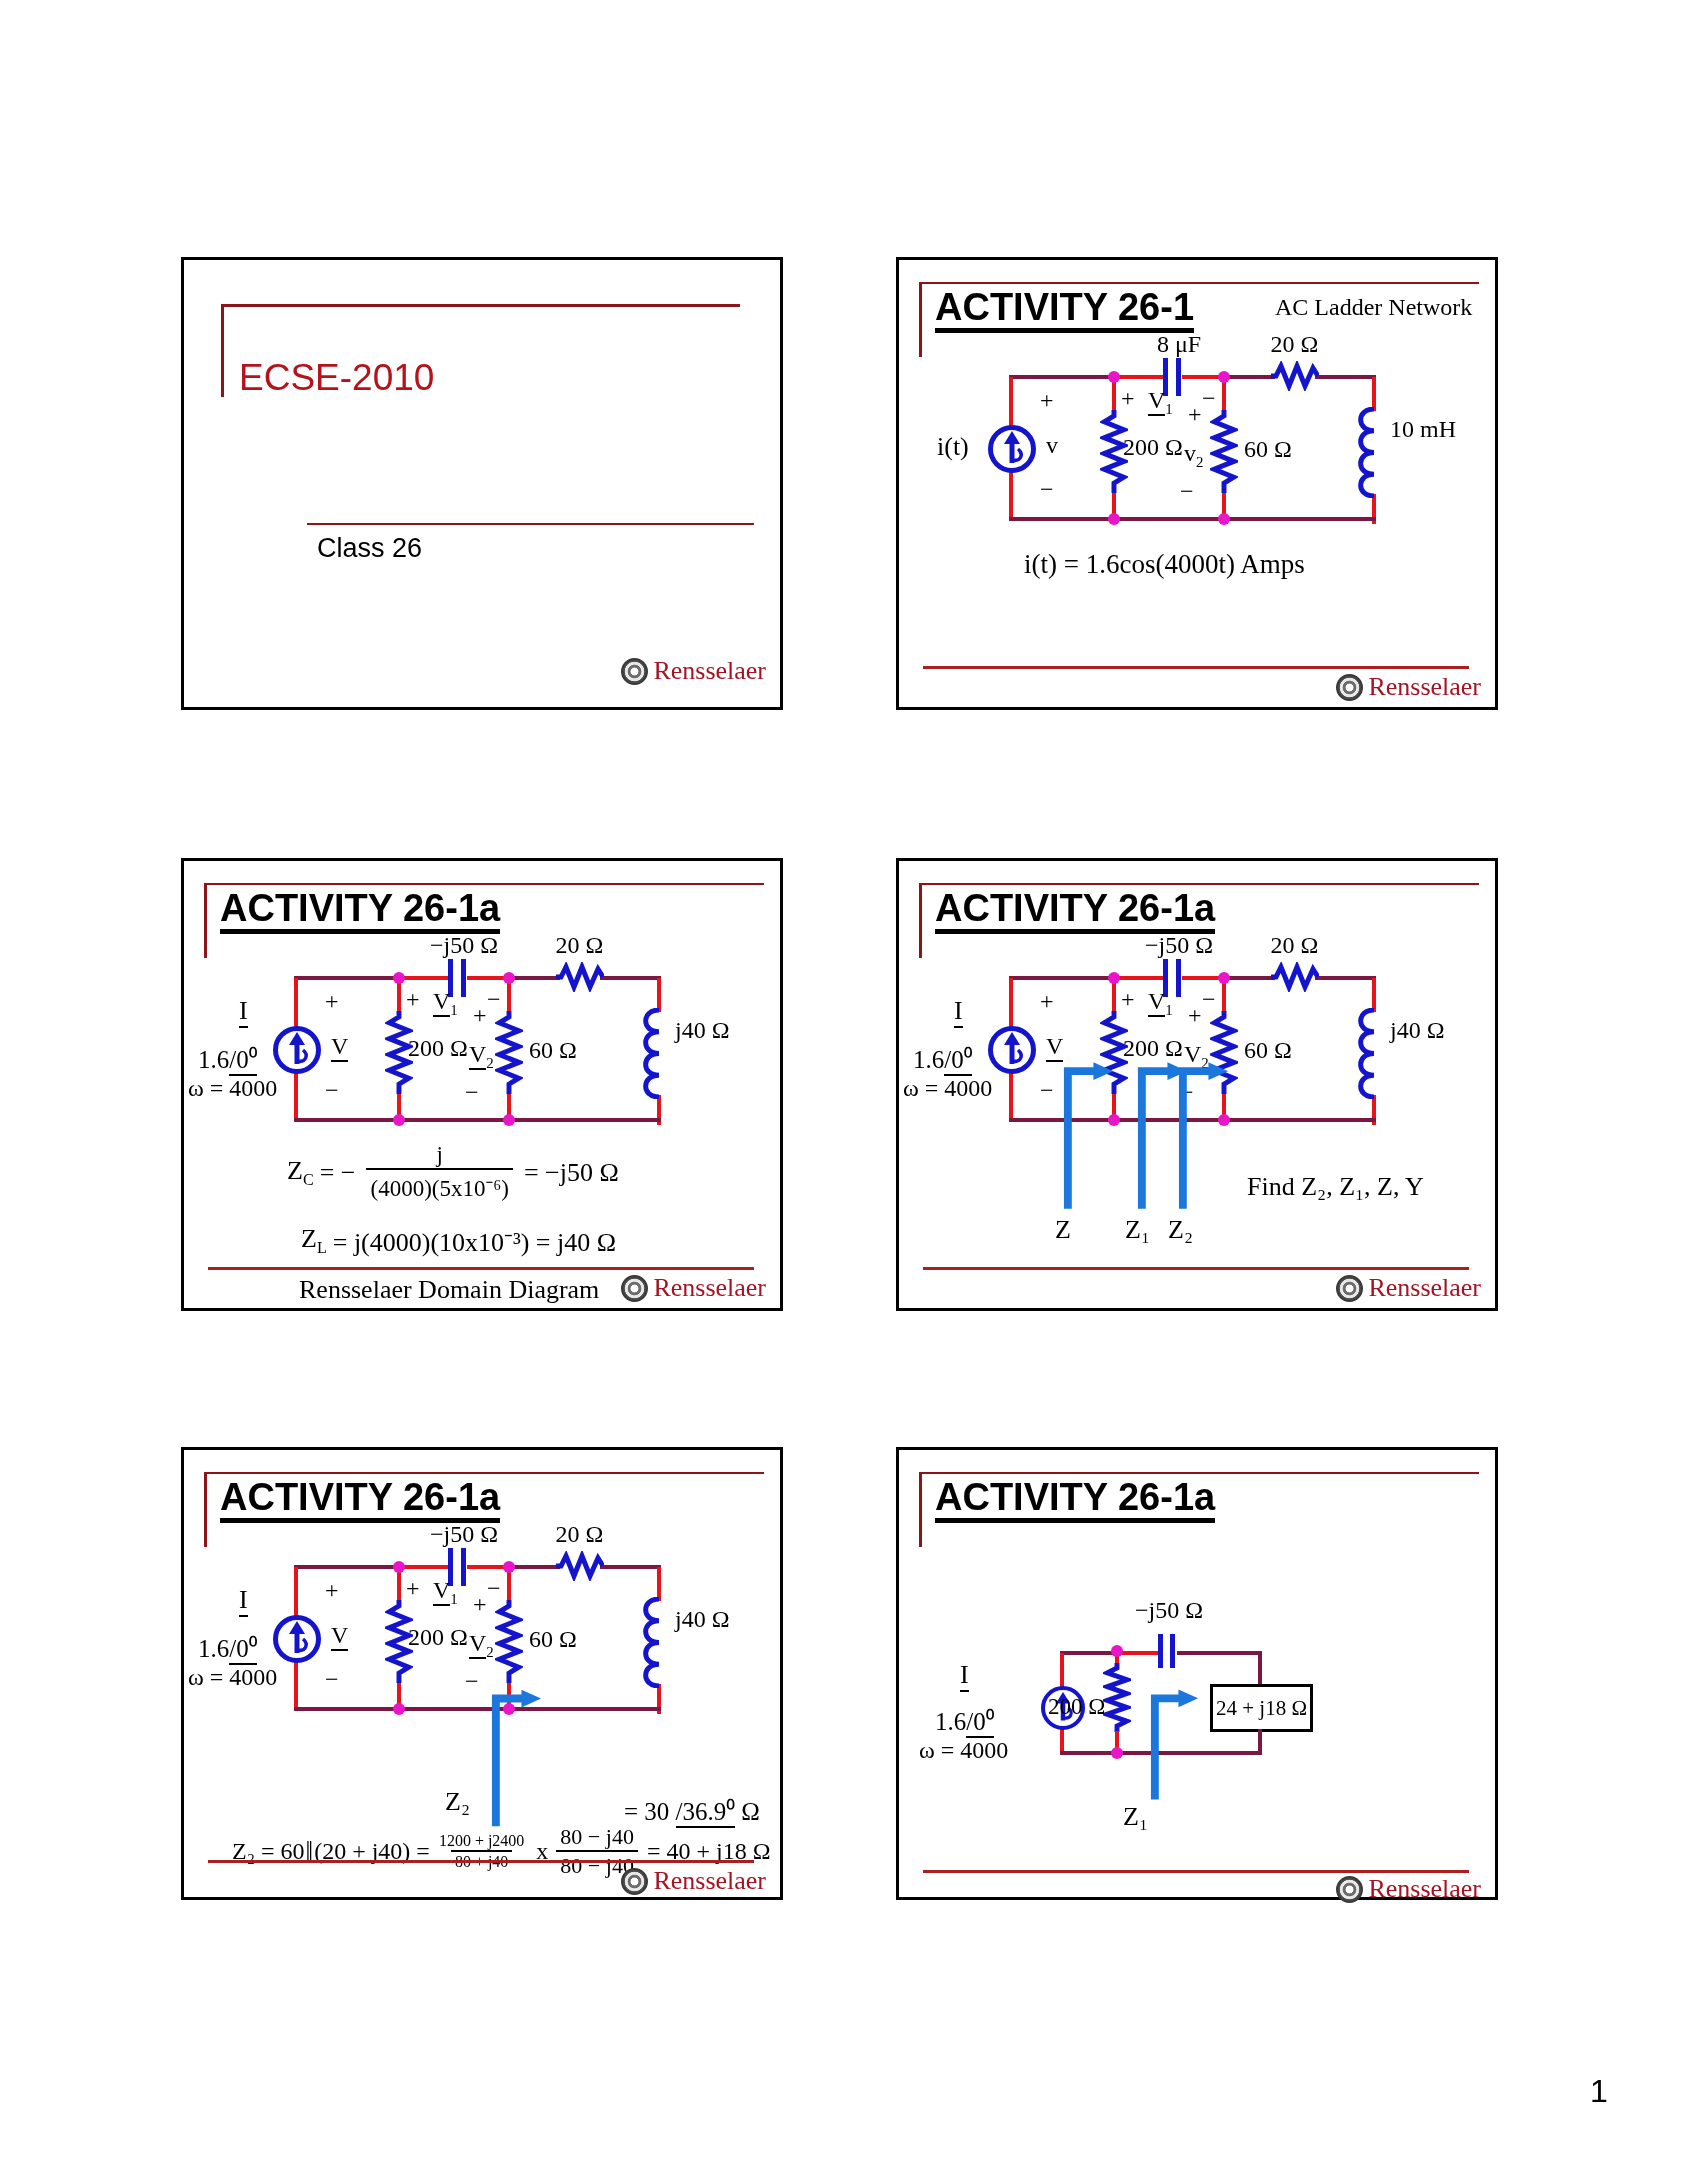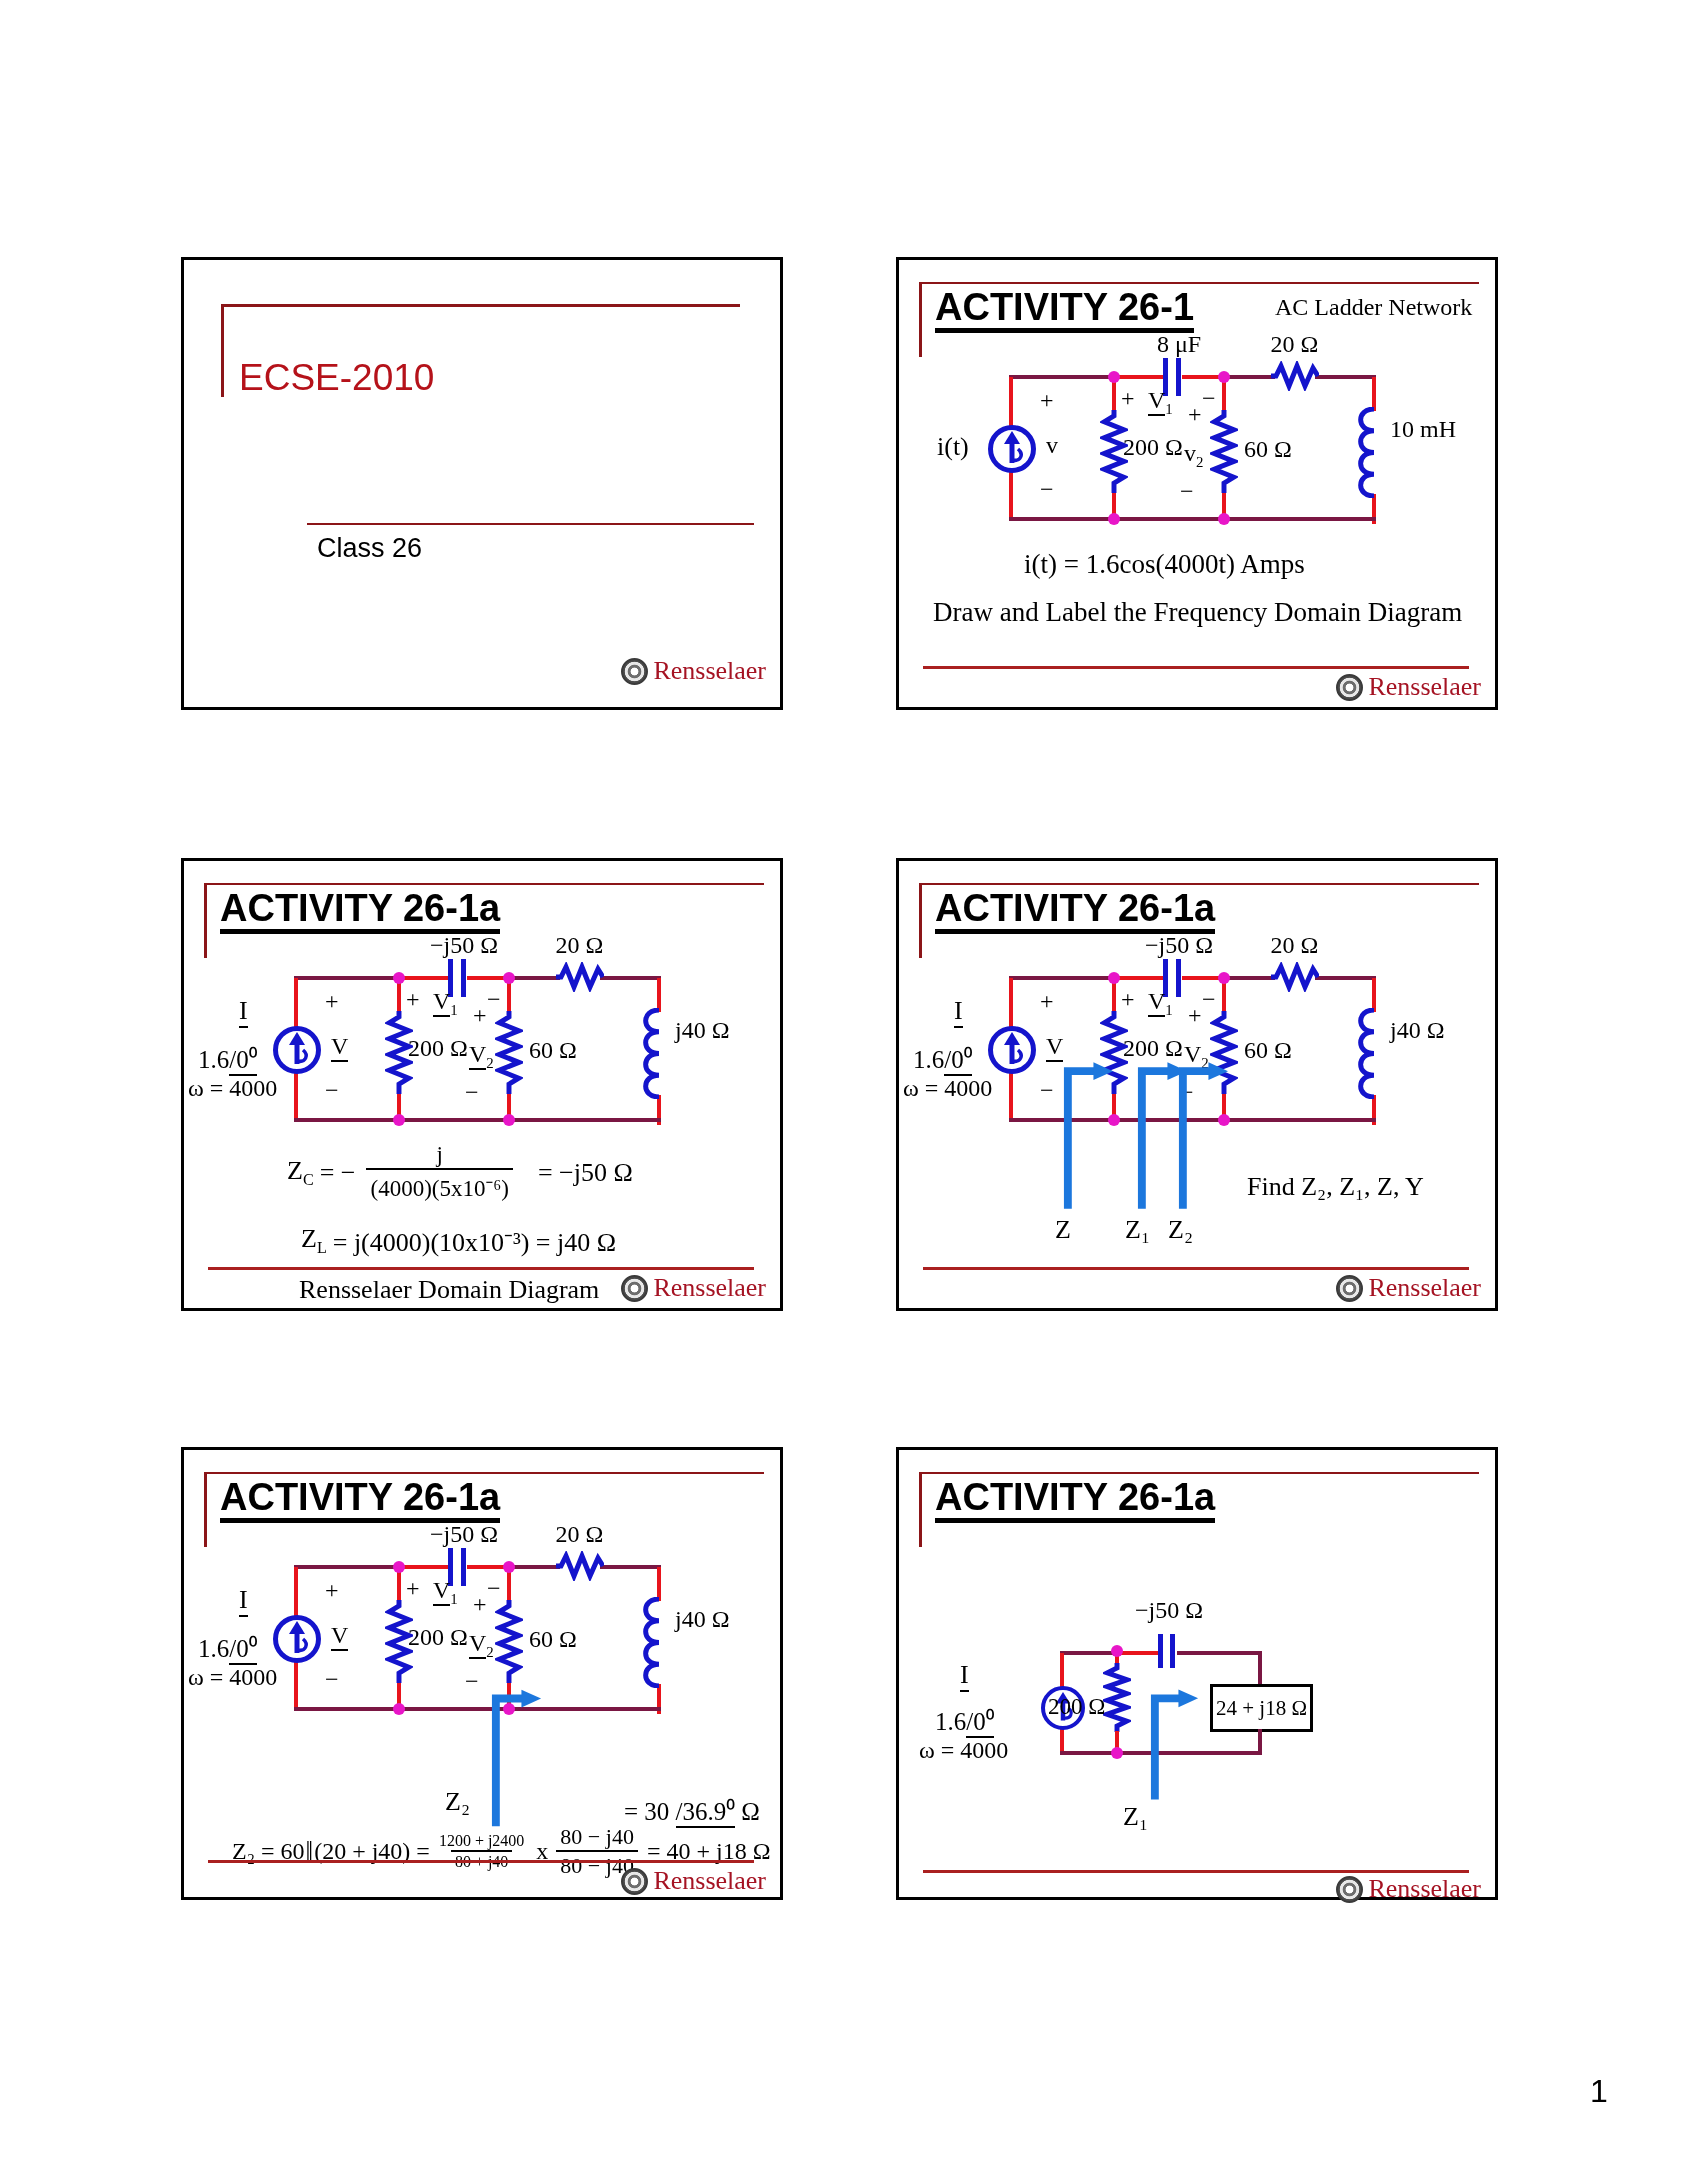--- a/index.html
+++ b/index.html
@@ -109,21 +109,20 @@
     <div class="lab" style="left:222px;top:125px">+</div>
     <div class="lab" style="left:249px;top:127px"><span class="u">V</span><sub>1</sub></div>
     <div class="lab" style="left:289px;top:141px">+</div>
     <div class="lab" style="left:303px;top:125px">−</div>
     <div class="lab" style="left:224px;top:174px">200 Ω</div>
     <div class="lab" style="left:285px;top:180px"><span>v</span><sub>2</sub></div>
     <div class="lab" style="left:281px;top:218px">−</div>
     <div class="lab" style="left:345px;top:176px">60 Ω</div>
 
     <div class="ser" style="left:125px;top:289px;font-size:27px">i(t) = 1.6cos(4000t) Amps</div>
-    <div class="ser" style="left:34px;top:337px;font-size:27px">Draw and Label the Frequency Domain Diagram</div>
     <div class="fline" style="left:24px;top:406px;width:546px"></div>
     <div class="rlogo" style="right:14px;top:412px">
       <span class="rseal"></span>
       <span class="rtext">Rensselaer</span>
     </div>
   </div>
 
   <div class="slide" style="left:181px;top:858px">
     <div class="bh" style="left:20px;top:22px;width:560px;height:2px"></div>
     <div class="bv" style="left:20px;top:22px;height:75px"></div>
@@ -186,21 +185,21 @@
     <div class="lab" style="left:281px;top:218px">−</div>
     <div class="lab" style="left:345px;top:176px">60 Ω</div>
 
     <div class="eqrow" style="left:103px;top:281px;font-size:26px">
       <span><span>Z</span><sub>C</sub></span>
       <span style="margin:0 6px">= −</span>
       <span class="frac">
           <span class="num">j</span>
           <span class="den">(4000)(5x10⁻⁶)</span>
         </span>
-      <span style="margin-left:20px">= −j50 Ω</span>
+      <span style="margin-left:6px">= −j50 Ω</span>
     </div>
     <div class="eqrow" style="left:117px;top:362px;font-size:26px">
       <span><span>Z</span><sub>L</sub></span>
       <span style="margin-left:6px">= j(4000)(10x10⁻³) = j40 Ω</span>
     </div>
     <div class="fline" style="left:24px;top:406px;width:546px"></div>
     <div class="ser" style="left:115px;top:414px;font-size:26px">Rensselaer Domain Diagram</div>
     <div class="rlogo" style="right:14px;top:412px">
       <span class="rseal"></span>
       <span class="rtext">Rensselaer</span>

